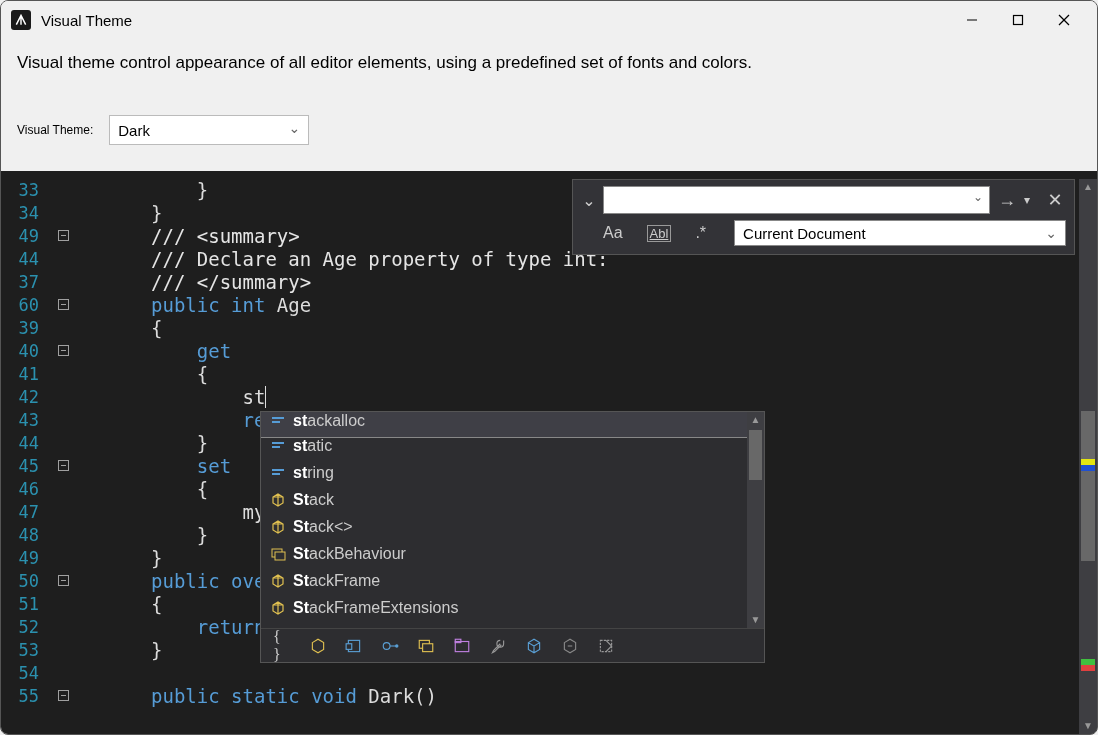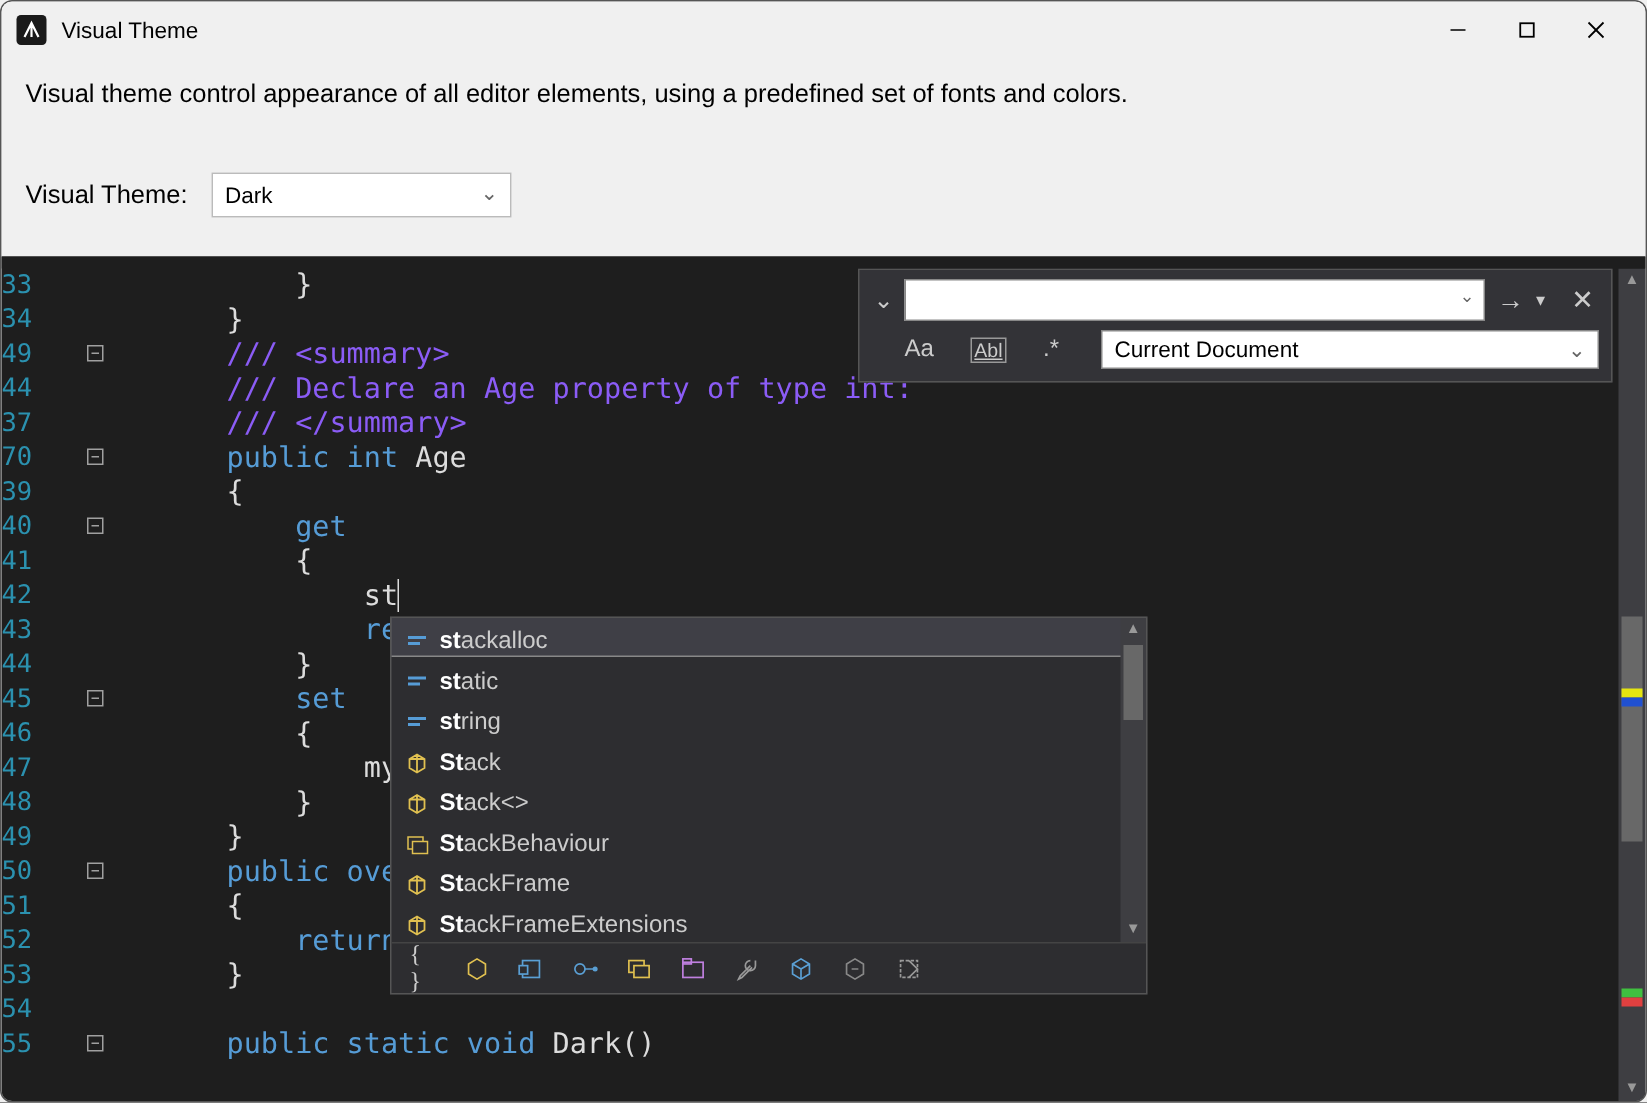--- a/index.html
+++ b/index.html
@@ -7,56 +7,56 @@
   .window{width:1098px;height:735px;background:#f0f0f0;border:1px solid #555;border-radius:8px;position:relative;display:flex;flex-direction:column;overflow:hidden}
   .titlebar{height:38px;display:flex;align-items:center;padding:0 10px;background:#f0f0f0}
   .titlebar-icon{width:20px;height:20px;background:#1a1a1a;border-radius:3px;display:flex;align-items:center;justify-content:center;color:#fff;font-weight:bold;font-size:14px;margin-right:10px}
   .titlebar-title{font-size:15px;color:#000}
   .titlebar-controls{margin-left:auto;display:flex;gap:0}
   .titlebar-btn{width:46px;height:30px;display:flex;align-items:center;justify-content:center;cursor:pointer}
   .titlebar-btn svg{width:12px;height:12px}
   .header{padding:14px 16px 8px 16px;background:#f0f0f0}
   .desc{font-size:17px;color:#000;margin-bottom:42px}
   .theme-row{display:flex;align-items:center;gap:16px;margin-bottom:18px}
-  .theme-label{font-size:17px;color:#000}
+  .theme-label{font-size:12px;color:#000}
   .theme-select{width:200px;height:30px;border:1px solid #bbb;background:#fff;padding:0 8px;font-size:15px;position:relative;display:flex;align-items:center;justify-content:space-between}
   .theme-select:after{content:"⌄";font-size:14px;position:absolute;right:8px;top:4px;color:#666}
   .editor-area{flex:1;background:#1E1E1E;position:relative;overflow:hidden;border-top:8px solid #1E1E1E}
   .code-surface{font-family:Consolas,monospace;font-size:19px;line-height:23px;position:relative;padding-top:0}
   .code-line{display:flex;align-items:flex-start}
-  .gutter{width:42px;color:#2B91AF;padding-right:4px;user-select:none;font-size:17px;line-height:23px}
+  .gutter{width:42px;text-align:right;color:#2B91AF;padding-right:4px;user-select:none;font-size:17px;line-height:23px}
   .modmark{width:8px}
   .modmark.y{background:#e5e510}
   .fold{width:24px;display:flex;justify-content:center;color:#a0a0a0;font-size:11px;line-height:23px;position:relative}
   .fold .box{width:11px;height:11px;border:1px solid #a0a0a0;margin-top:5px;position:relative}
   .fold .box:before{content:"";position:absolute;left:2px;right:2px;top:4px;border-top:1px solid #a0a0a0}
   .guides{width:76px;position:relative}
   .guides .g{position:absolute;top:0;bottom:0;border-left:1px dashed #404040}
   .codetxt{white-space:pre;color:#DCDCDC}
   .kw{color:#569CD6}
-  .com{color:#8b5cf6}
+  .com{color:#e5e5e5}
   .type{color:#DCDCDC}
   .cursor{border-right:1px solid #DCDCDC}
   
   .find-panel{position:absolute;top:0;right:22px;width:503px;height:76px;background:#333337;border:1px solid #555;display:flex;flex-direction:column;padding:6px 8px;gap:6px;z-index:5}
   .find-row1{display:flex;align-items:center;gap:6px}
   .find-expand{color:#ccc;width:16px;text-align:center;cursor:pointer}
   .find-input{flex:1;height:28px;background:#fff;border:1px solid #888}
   .find-next{color:#ccc;width:22px;text-align:center;cursor:pointer;font-size:18px}
   .find-drop{color:#ccc;width:14px;cursor:pointer;font-size:12px}
   .find-close{color:#ccc;width:22px;text-align:center;cursor:pointer;font-size:18px}
   .find-row2{display:flex;align-items:center;gap:24px;padding-left:22px}
   .find-opt{color:#ccc;font-size:16px;cursor:pointer}
   .find-opt.boxed{border:1px solid #999;padding:0 2px;font-size:13px}
   .scope-select{flex:1;height:26px;background:#fff;border:1px solid #888;padding:0 8px;font-size:15px;display:flex;align-items:center;justify-content:space-between;margin-left:4px}
   .scope-select:after{content:"⌄";font-size:14px;color:#666}
   
   .intelli{position:absolute;left:259px;top:232px;width:505px;background:#2D2D30;border:1px solid #555;z-index:10}
   .intelli-list{height:216px;overflow:hidden;position:relative}
-  .intelli-item{display:flex;align-items:flex-end;height:27px;padding:0 8px;gap:6px;color:#ccc;font-family:"Segoe UI",sans-serif;font-size:16px}
+  .intelli-item{display:flex;align-items:flex-start;height:27px;padding:0 8px;gap:6px;color:#ccc;font-family:"Segoe UI",sans-serif;font-size:16px}
   .intelli-item.sel{background:#3F3F46;border:1px solid #888;margin:-1px}
   .intelli-icon{width:18px;height:18px;display:flex;align-items:center;justify-content:center}
   .intelli-scroll{position:absolute;right:0;top:0;width:17px;bottom:0;background:#3E3E42}
   .intelli-scroll .thumb{position:absolute;left:2px;right:2px;top:18px;height:50px;background:#686868}
   .intelli-scroll .arr{position:absolute;left:0;right:0;height:16px;color:#999;text-align:center;font-size:10px;line-height:16px}
   .intelli-filter{height:34px;display:flex;align-items:center;gap:18px;padding:0 12px;border-top:1px solid #444}
   .filter-icon{width:18px;height:18px;display:flex;align-items:center;justify-content:center;color:#888}
   
   .main-scroll{position:absolute;right:0;top:0;width:18px;bottom:0;background:#3E3E42}
   .main-scroll .thumb{position:absolute;left:2px;right:2px;top:232px;height:150px;background:#686868}
@@ -154,21 +154,21 @@
           <div class="gutter">37</div>
           <div class="modmark"></div>
           <div class="fold"></div>
           <div class="guides">
             <div class="g" style="left: 28px;"></div>
             <div class="g" style="left: 66px;"></div>
           </div>
           <div class="codetxt"><span class="com">/// &lt;/summary&gt;</span></div>
         </div>
         <div class="code-line">
-          <div class="gutter">70</div>
+          <div class="gutter">60</div>
           <div class="modmark"></div>
           <div class="fold">
             <div class="box"></div>
           </div>
           <div class="guides">
             <div class="g" style="left: 28px;"></div>
             <div class="g" style="left: 66px;"></div>
           </div>
           <div class="codetxt"><span class="kw">public </span><span class="kw">int </span><span class="type">Age</span></div>
         </div>

